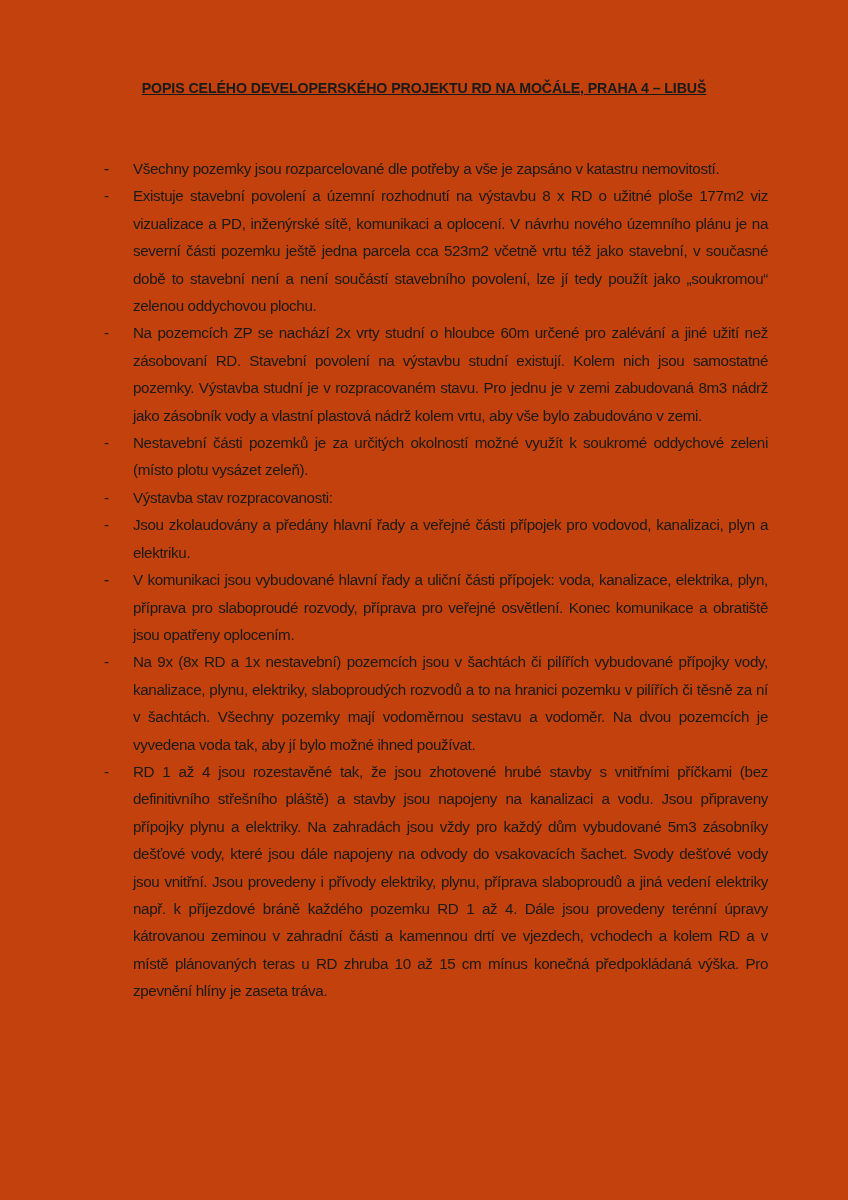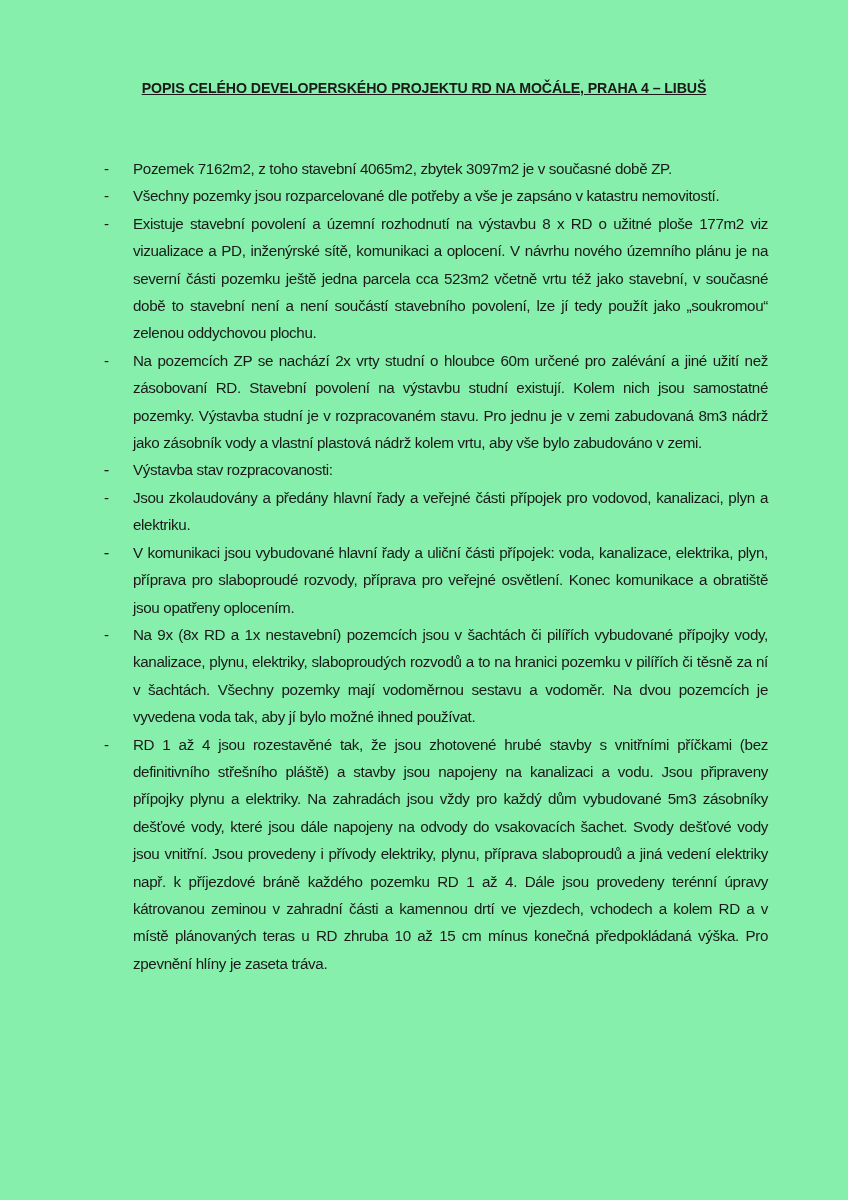--- a/index.html
+++ b/index.html
@@ -1,19 +1,19 @@
 <!DOCTYPE html>
 <html><head>
 <meta charset="utf-8">
 <style>
   html, body { margin: 0; padding: 0; background: #ffffff; }
   body { width: 848px; height: 1200px; position: relative; overflow: hidden; }
   .page {
     position: absolute; left: 0; top: 0; width: 848px; height: 1200px;
-    background: #86efac; color: #1a1a1a;
+    background: #c2410c; color: #1a1a1a;
     font-family: "Liberation Sans", "DejaVu Sans", sans-serif;
   }
   .title {
     position: absolute; top: 80px; left: 0; width: 848px;
     text-align: center; font-weight: bold; font-size: 14.2px;
     text-decoration: underline; letter-spacing: -0.1px;
   }
   .list {
     position: absolute; top: 155px; left: 104px; width: 664px;
     margin: 0; padding: 0; list-style: none;
@@ -27,25 +27,25 @@
     position: absolute; left: 0; top: 0; width: 12px;
   }
 </style>
 </head>
 <body>
 
 <div class="page">
   <div class="title">POPIS CELÉHO DEVELOPERSKÉHO PROJEKTU RD NA MOČÁLE, PRAHA 4 – LIBUŠ</div>
 
   <ul class="list">
-    <li class="item"><span class="dash">-</span><span>Pozemek 7162m2, z toho stavební 4065m2, zbytek 3097m2 je v současné době ZP.</span></li>
+    <li class="item"><span class="dash">-</span></li>
     <li class="item"><span class="dash">-</span><span>Všechny pozemky jsou rozparcelované dle potřeby a vše je zapsáno v katastru nemovitostí.</span></li>
     <li class="item"><span class="dash">-</span><span>Existuje stavební povolení a územní rozhodnutí na výstavbu 8 x RD o užitné ploše 177m2 viz vizualizace a PD, inženýrské sítě, komunikaci a oplocení. V návrhu nového územního plánu je na severní části pozemku ještě jedna parcela cca 523m2 včetně vrtu též jako stavební, v současné době to stavební není a není součástí stavebního povolení, lze jí tedy použít jako „soukromou“ zelenou oddychovou plochu.</span></li>
     <li class="item"><span class="dash">-</span><span>Na pozemcích ZP se nachází 2x vrty studní o hloubce 60m určené pro zalévání a jiné užití než zásobovaní RD. Stavební povolení na výstavbu studní existují. Kolem nich jsou samostatné pozemky. Výstavba studní je v rozpracovaném stavu. Pro jednu je v zemi zabudovaná 8m3 nádrž jako zásobník vody a vlastní plastová nádrž kolem vrtu, aby vše bylo zabudováno v zemi.</span></li>
-    <li class="item"><span class="dash">-</span></li>
+    <li class="item"><span class="dash">-</span><span>Nestavební části pozemků je za určitých okolností možné využít k soukromé oddychové zeleni (místo plotu vysázet zeleň).</span></li>
     <li class="item"><span class="dash">-</span><span>Výstavba stav rozpracovanosti:</span></li>
     <li class="item"><span class="dash">-</span><span>Jsou zkolaudovány a předány hlavní řady a veřejné části přípojek pro vodovod, kanalizaci, plyn a elektriku.</span></li>
     <li class="item"><span class="dash">-</span></li>
     <li class="item"><span class="dash">-</span><span>V komunikaci jsou vybudované hlavní řady a uliční části přípojek: voda, kanalizace, elektrika, plyn, příprava pro slaboproudé rozvody, příprava pro veřejné osvětlení. Konec komunikace a obratiště jsou opatřeny oplocením.</span></li>
     <li class="item"><span class="dash">-</span><span>Na 9x (8x RD a 1x nestavební) pozemcích jsou v šachtách či pilířích vybudované přípojky vody, kanalizace, plynu, elektriky, slaboproudých rozvodů a to na hranici pozemku v pilířích či těsně za ní v šachtách. Všechny pozemky mají vodoměrnou sestavu a vodoměr. Na dvou pozemcích je vyvedena voda tak, aby jí bylo možné ihned používat.</span></li>
     <li class="item"><span class="dash">-</span><span>RD 1 až 4 jsou rozestavěné tak, že jsou zhotovené hrubé stavby s vnitřními příčkami (bez definitivního střešního pláště) a stavby jsou napojeny na kanalizaci a vodu. Jsou připraveny přípojky plynu a elektriky. Na zahradách jsou vždy pro každý dům vybudované 5m3 zásobníky dešťové vody, které jsou dále napojeny na odvody do vsakovacích šachet. Svody dešťové vody jsou vnitřní. Jsou provedeny i přívody elektriky, plynu, příprava slaboproudů a jiná vedení elektriky např. k příjezdové bráně každého pozemku RD 1 až 4. Dále jsou provedeny terénní úpravy kátrovanou zeminou v zahradní části a kamennou drtí ve vjezdech, vchodech a kolem RD a v místě plánovaných teras u RD zhruba 10 až 15 cm mínus konečná předpokládaná výška. Pro zpevnění hlíny je zaseta tráva.</span></li>
   </ul>
 </div>
 
 </body></html>

